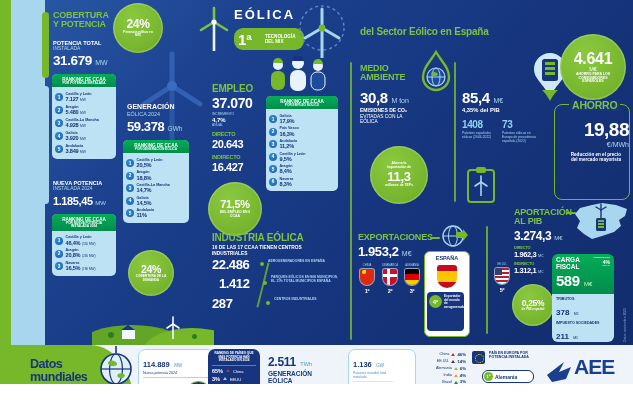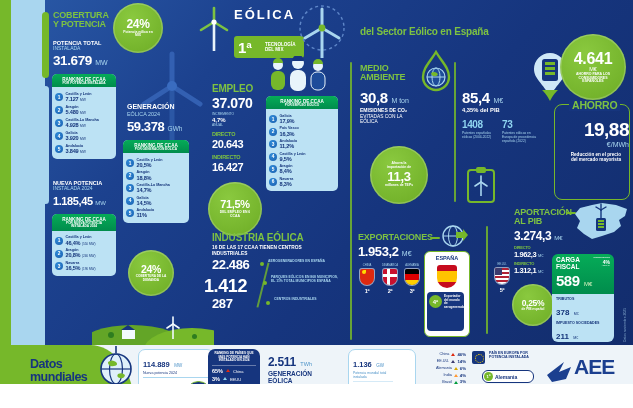--- a/index.html
+++ b/index.html
@@ -73,21 +73,21 @@
   <svg class="abs" style="left:196px;top:5px" width="36" height="48" viewBox="0 0 36 48">
     <line x1="18" y1="17" x2="18" y2="46" stroke="#E8F4FB" stroke-width="2.6"></line>
     <g stroke="#7DC242" stroke-width="2.6" stroke-linecap="round">
       <line x1="18" y1="17" x2="18" y2="3"></line>
         <line x1="18" y1="17" x2="5" y2="25"></line>
         <line x1="18" y1="17" x2="31" y2="25"></line>
     </g>
       <circle cx="18" cy="17" r="2.6" fill="#fff"></circle>
   </svg>
   <div class="num" style="left:234px;top:8px;font-size:13px;letter-spacing:2px">EÓLICA</div>
-  <div class="abs" style="left:234px;top:36px;width:62px;height:22px;background:#76B82A;border-radius:3px;display:flex;align-items:center;gap:13px;padding:0 4px;color:#fff">
+  <div class="abs" style="left:234px;top:28px;width:62px;height:22px;background:#76B82A;border-radius:9px;display:flex;align-items:center;gap:13px;padding:0 4px;color:#fff">
     <span style="font-size:15px;font-weight:800">1ª</span>
     <span style="display:flex;flex-direction:column;line-height:1.1">
       <span style="font-size:4.6px;font-weight:800">TECNOLOGÍA</span>
       <span style="font-size:4.6px;font-weight:800">DEL MIX</span>
     </span>
   </div>
   <svg class="abs" style="left:292px;top:2px" width="60" height="58" viewBox="0 0 60 58">
     <circle cx="30" cy="26" r="22" fill="none" stroke="#5E86C8" stroke-width="1.4" stroke-dasharray="3 3"></circle>
     <line x1="30" y1="26" x2="30" y2="56" stroke="#A9D6EF" stroke-width="3"></line>
     <g stroke="#A9D6EF" stroke-width="3" stroke-linecap="round">
@@ -371,21 +371,21 @@
         </div>
     </div>
   </div>
 
   <div class="h" style="left:212px;top:233px;font-size:10px">INDUSTRIA EÓLICA</div>
   <div class="lab w" style="left:212px;top:245px;width:104px;font-size:4.8px;font-weight:800">16 DE LAS 17 CCAA TIENEN CENTROS INDUSTRIALES</div>
   <div class="abs" style="left:262px;top:262px;width:1.5px;height:46px;background:#76B82A;transform:rotate(14deg);opacity:.8"></div>
   <div class="num" style="left:212px;top:258px;font-size:13px">22.486</div>
   <div class="abs" style="left:260px;top:262px;width:4px;height:4px;border-radius:50%;background:#76B82A"></div>
   <div class="lab lb" style="left:268px;top:260px;width:64px;font-size:3.4px;font-weight:700">AEROGENERADORES EN ESPAÑA</div>
-  <div class="num" style="left:204px;top:277px;font-size:18px">1.412</div>
+  <div class="num" style="left:219px;top:277px;font-size:13px">1.412</div>
   <div class="abs" style="left:263px;top:281px;width:4px;height:4px;border-radius:50%;background:#76B82A"></div>
   <div class="lab lb" style="left:271px;top:276px;width:72px;font-size:3.4px;font-weight:700">PARQUES EÓLICOS EN 868 MUNICIPIOS, EL 11% TOTAL MUNICIPIOS ESPAÑA</div>
   <div class="num" style="left:212px;top:297px;font-size:13px">287</div>
   <div class="abs" style="left:266px;top:301px;width:4px;height:4px;border-radius:50%;background:#76B82A"></div>
   <div class="lab lb" style="left:274px;top:298px;width:60px;font-size:3.4px;font-weight:700">CENTROS INDUSTRIALES</div>
 
   <div class="div-v" style="left:350px;top:62px;height:278px"></div>
   <div class="div-v" style="left:454px;top:62px;height:140px"></div>
   <div class="div-v" style="left:486px;top:226px;height:108px"></div>
 

